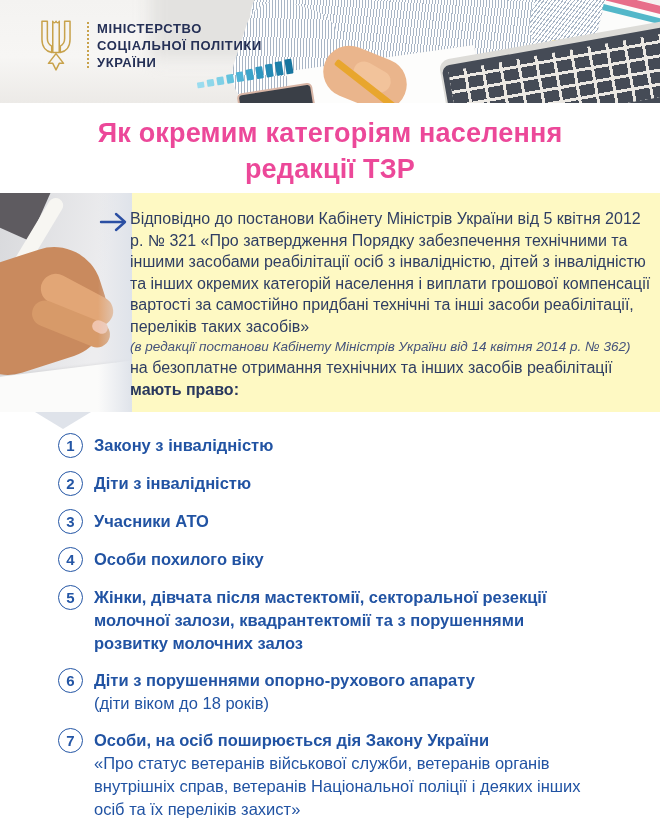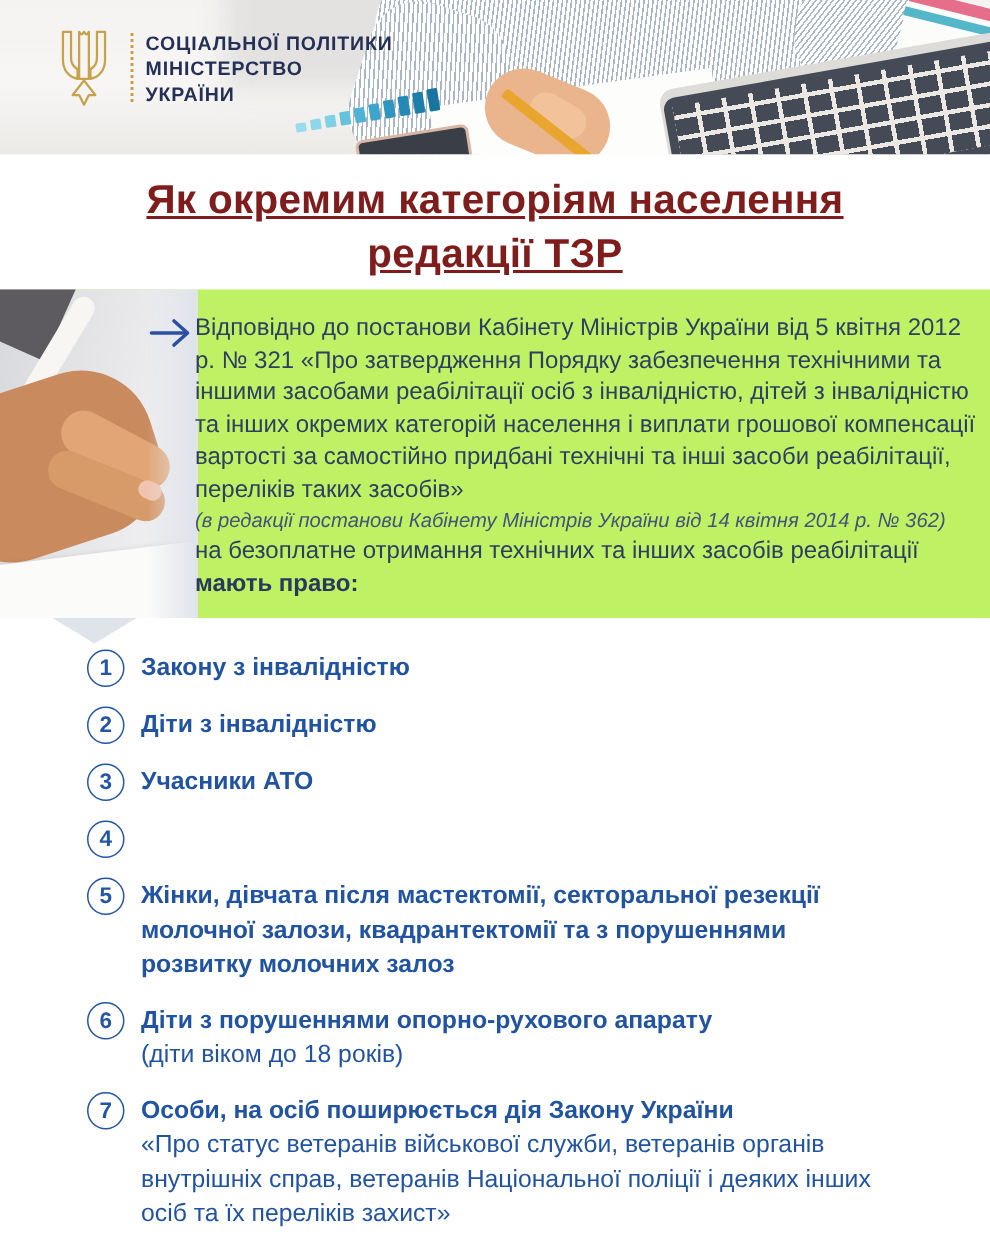--- a/index.html
+++ b/index.html
@@ -45,24 +45,24 @@
                      repeating-linear-gradient(0deg, transparent 0 11px, #ece9e4 11px 14px); }
 
   
   .logo { position:absolute; left:33px; top:18px; display:flex; align-items:center; gap:8px; }
   .trident { width:46px; height:54px; flex:0 0 auto; }
   .logo-divider { width:0; height:46px; border-left:2px dotted #c8a24b; }
   .logo-text { color:#253056; font-weight:bold; font-size:13px; line-height:17px; letter-spacing:.6px; }
 
   
   .title-band { position:relative; width:660px; height:90px; background:#ffffff; text-align:center; padding-top:12px; }
-  .title-band h1 { color:#7f1d1d; font-size:27px; line-height:36px; font-weight:bold; letter-spacing:.2px;text-decoration:underline; }
-
-  
-  .intro-band { position:relative; width:660px; height:219px; background:#bef264; }
+  .title-band h1 { color:#ec4899; font-size:27px; line-height:36px; font-weight:bold; letter-spacing:.2px; }
+
+  
+  .intro-band { position:relative; width:660px; height:219px; background:#fef9c3; }
   .intro-photo { position:absolute; left:0; top:0; width:132px; height:219px; overflow:hidden;
     background:linear-gradient(100deg,#d8d9dc 0%,#ededef 70%); }
   .ip-sleeve { position:absolute; left:-26px; top:-22px; width:70px; height:58px; background:#5e5b60; transform:rotate(24deg); }
   .ip-pen { position:absolute; left:52px; top:6px; width:15px; height:178px; border-radius:8px;
     background:linear-gradient(180deg,#f7f6f2 0 62%, #bfbcb4 62% 70%, #efeeea 70% 86%, #8d8c88 86%);
     transform:rotate(31deg); transform-origin:top center; }
   .ip-nib { position:absolute; left:104px; top:168px; width:0; height:0; border-left:7px solid transparent; border-right:7px solid transparent; border-top:20px solid #4c4a45; transform:rotate(-149deg); }
   .ip-hand { position:absolute; left:-44px; top:62px; width:150px; height:112px; border-radius:48px; background:#c98a5e; transform:rotate(-18deg); }
   .ip-finger { position:absolute; left:38px; top:92px; width:78px; height:30px; border-radius:16px; background:#e2a676; transform:rotate(28deg); }
   .ip-finger2 { position:absolute; left:30px; top:118px; width:82px; height:26px; border-radius:14px; background:#d79a69; transform:rotate(22deg); }
@@ -126,22 +126,22 @@
       <svg class="trident" viewBox="0 0 40 50">
         <g fill="none" stroke="#c8a24b" stroke-width="1.4" stroke-linejoin="round">
           <path d="M7 3 v17 c0 7 4 11 9 12 v-6 c-3 -1.5 -4 -4 -4 -7 v-16 z"></path>
           <path d="M33 3 v17 c0 7 -4 11 -9 12 v-6 c3 -1.5 4 -4 4 -7 v-16 z"></path>
           <path d="M17 3 c1 2 2 2 3 0 c1 2 2 2 3 0 v29 h-6 z"></path>
           <path d="M20 33 l-7 9 h4 l3 6 l3 -6 h4 z"></path>
         </g>
       </svg>
       <div class="logo-divider"></div>
       <div class="logo-text">
+        <div>МІНІСТЕРСТВО</div>
         <div>СОЦІАЛЬНОЇ ПОЛІТИКИ</div>
-        <div>МІНІСТЕРСТВО</div>
         <div>УКРАЇНИ</div>
       </div>
     </div>
   </div>
 
   <div class="title-band">
     <h1>
       <span>Як окремим категоріям населення</span><br>
       <span>редакції ТЗР</span>
     </h1>
@@ -198,20 +198,24 @@
     <div class="li">
       <i class="num">3</i>
       <div class="li-text">
         <div class="li-bold">Учасники АТО</div>
 
       </div>
     </div>
 
     <div class="li">
       <i class="num">4</i>
+      <div class="li-text">
+        <div class="li-bold">Особи похилого віку</div>
+
+      </div>
     </div>
 
     <div class="li">
       <i class="num">5</i>
       <div class="li-text">
         <div class="li-bold">Жінки, дівчата після мастектомії, секторальної резекції молочної залози, квадрантектомії та з порушеннями розвитку молочних залоз</div>
 
       </div>
     </div>
 

